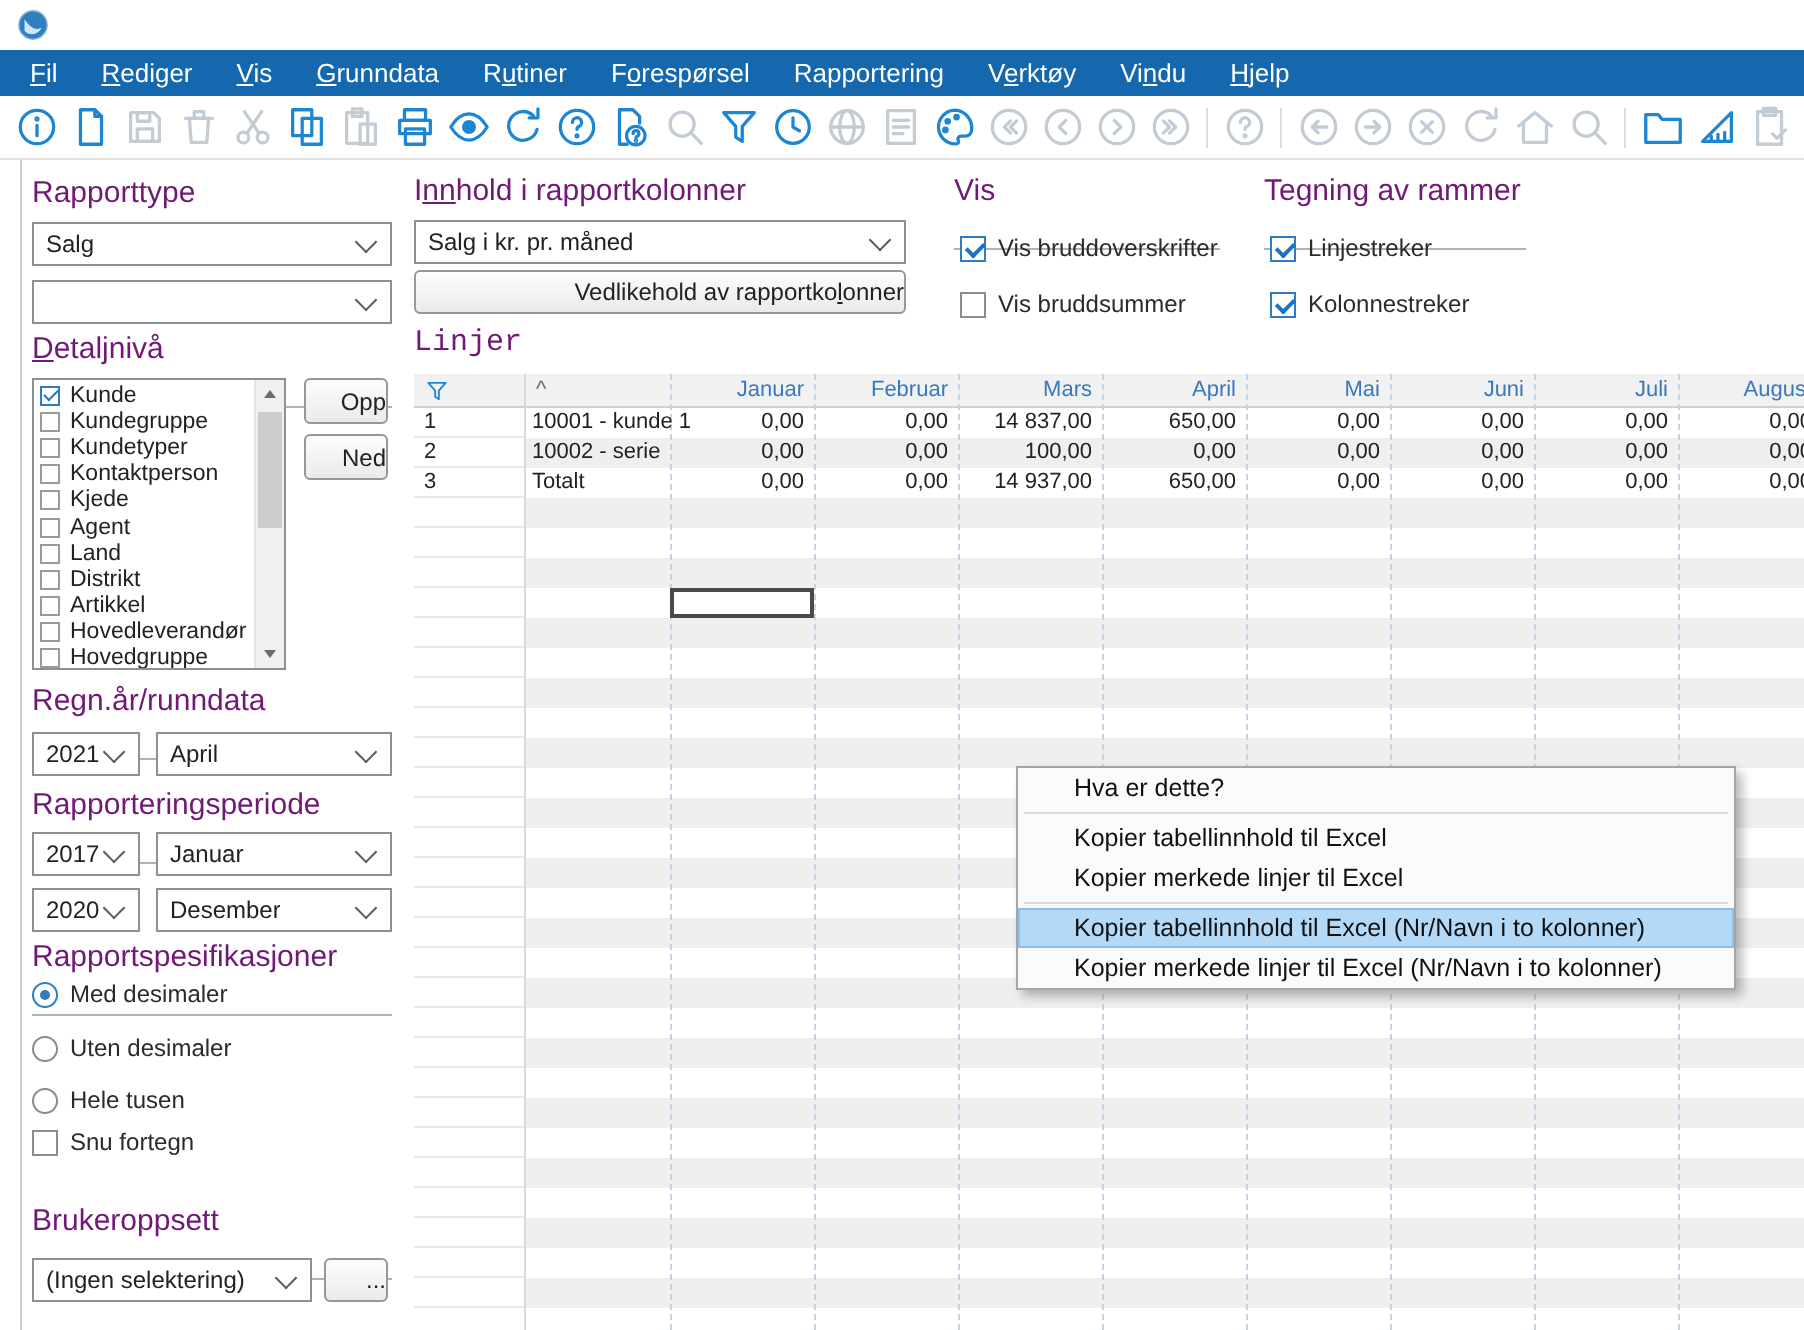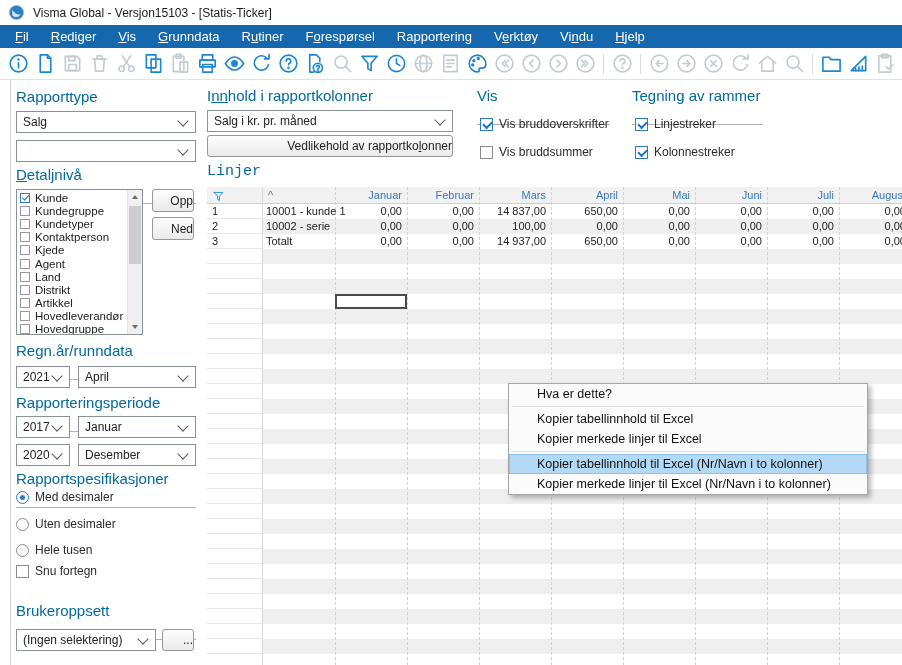--- a/index.html
+++ b/index.html
@@ -18,21 +18,21 @@
   .menu-item{color:#fff;font-size:13px;padding:3px 11px;white-space:nowrap;cursor:default;}
   .menu-item u{text-decoration:underline;}
   
   .toolbar{position:absolute;left:0;top:48px;width:902px;height:32px;background:#fff;
     border-bottom:1px solid #e2e2e2;display:flex;align-items:center;gap:3px;
     padding-left:6px;box-sizing:border-box;overflow:hidden;}
   .tb-icon{width:24px;height:24px;flex:none;display:flex;align-items:center;justify-content:center;}
   .tb-sep{width:1px;height:20px;background:#dcdcdc;flex:none;margin:0 3px;}
   
   .v-sep{position:absolute;left:10px;top:80px;bottom:0;width:1px;background:#cfcfcf;}
-  .heading{position:absolute;font-size:15px;color:#0369a1;border-bottom:1px solid #b2b2b2;
+  .heading{position:absolute;font-size:15px;color:#701a75;border-bottom:1px solid #b2b2b2;
     padding-bottom:20px;white-space:nowrap;height:17px;overflow:visible;}
   .heading u{text-decoration:underline;}
   .combo{position:absolute;height:22px;box-sizing:border-box;border:1px solid #8a9199;background:#fff;
     display:flex;align-items:center;justify-content:space-between;font-size:12px;color:#222;
     padding-left:6px;cursor:default;}
   .combo .val{white-space:nowrap;overflow:hidden;}
   .chev{width:7px;height:7px;border-right:1.6px solid #5a5a5a;border-bottom:1.6px solid #5a5a5a;
     transform:rotate(45deg);margin-right:8px;margin-top:-3px;flex:none;}
   .btn{position:absolute;box-sizing:border-box;border:1px solid #979797;border-radius:3px;
     background:linear-gradient(#fdfdfd,#eaeaea);font-size:12px;color:#222;
@@ -85,21 +85,20 @@
 <body>
 
 <div class="titlebar">
   <span style="display:flex;">
     <svg width="17" height="17" viewBox="0 0 24 24">
       <circle cx="12" cy="12" r="10" fill="#2d7fc1"></circle>
       <path d="M6 8c4 6 8 8 12 6-2 5-9 6-12 2z" fill="#cfe6f7"></path>
       <circle cx="12" cy="12" r="10" fill="none" stroke="#9ab6cf" stroke-width="1"></circle>
     </svg>
   </span>
-  <span class="title-text">Visma Global - Versjon15103 - [Statis-Ticker]</span>
 </div>
 
 <div class="menubar" id="menubar">
     <span class="menu-item"><u>F</u>il</span>
     <span class="menu-item"><u>R</u>ediger</span>
     <span class="menu-item"><u>V</u>is</span>
     <span class="menu-item"><u>G</u>runndata</span>
     <span class="menu-item">R<u>u</u>tiner</span>
     <span class="menu-item">F<u>o</u>respørsel</span>
     <span class="menu-item">Rapportering</span>

